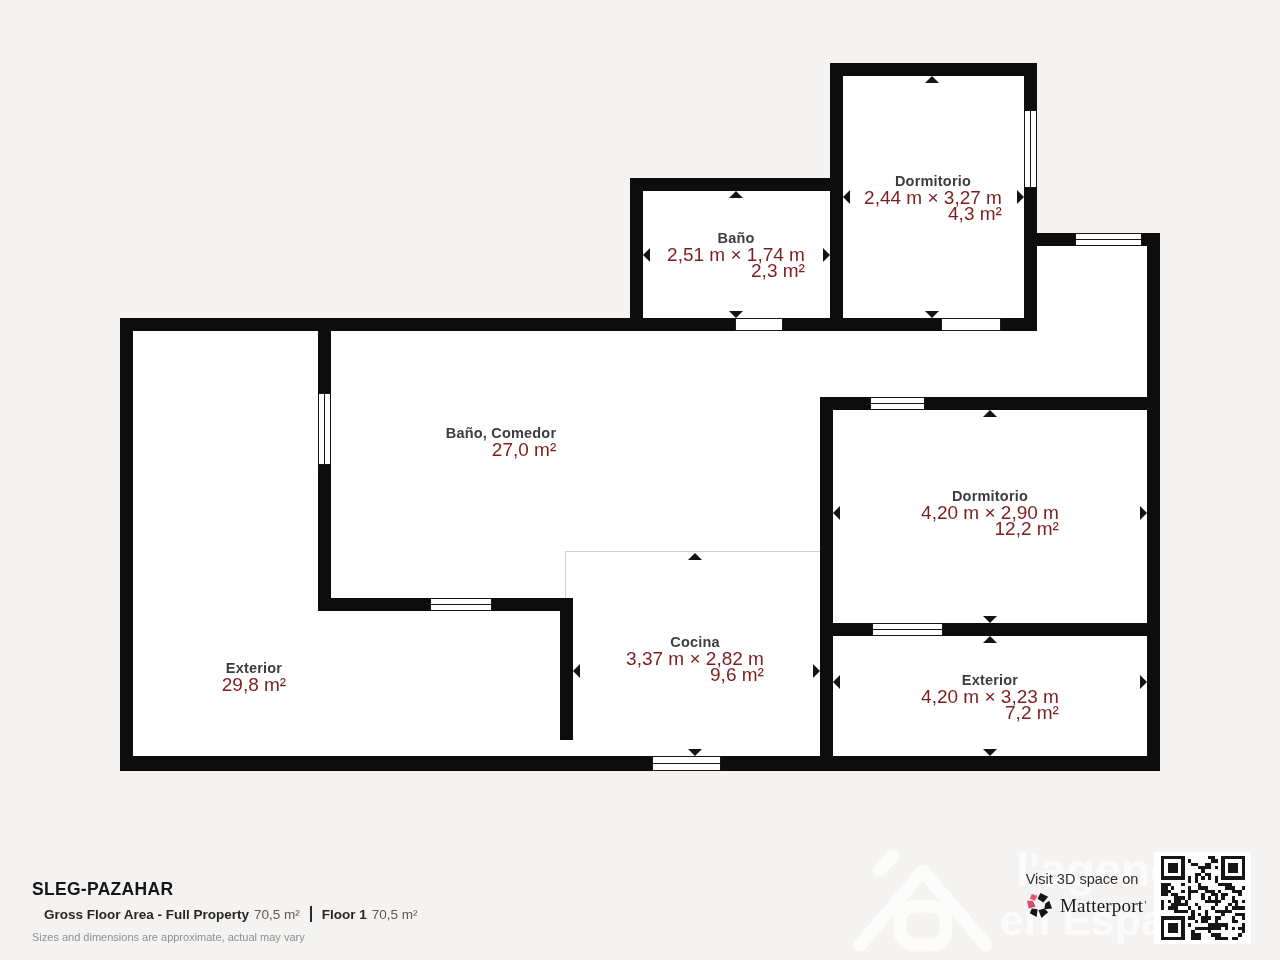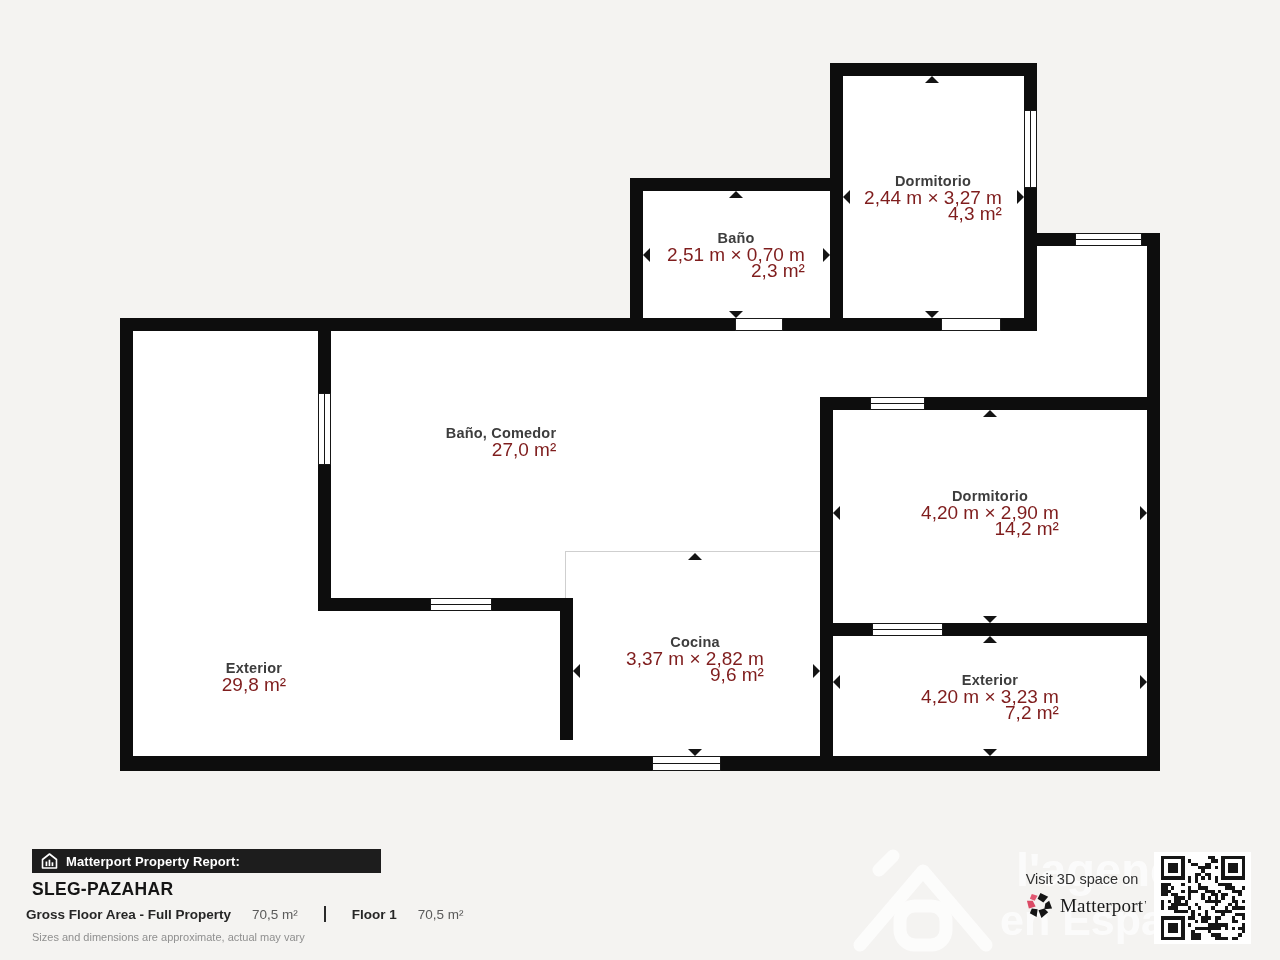--- a/index.html
+++ b/index.html
@@ -21,21 +21,21 @@
   .arr.right{border-top:7px solid transparent;border-bottom:7px solid transparent;border-left:7px solid #141414;}
   .room-label{position:absolute;transform:translate(-50%,-50%);text-align:center;white-space:nowrap;color:#3d3d3d;}
   .room-label .rname{font-weight:bold;font-size:14.5px;letter-spacing:.2px;line-height:17px;}
   .room-label .rdims,.room-label .rarea{font-size:19px;color:#7f1d1d;line-height:15.5px;text-align:right;}
   .room-label div:empty{display:none;}
   
   .report-bar{position:absolute;left:32px;top:849px;width:349px;height:24px;background:#1d1d1d;
               display:flex;align-items:center;padding-left:9px;box-sizing:border-box;}
   .report-bar .rb-label{color:#ffffff;font-size:13px;font-weight:bold;margin-left:8px;letter-spacing:.1px;}
   .prop-name{position:absolute;left:32px;top:879px;font-size:17.5px;font-weight:bold;color:#151515;letter-spacing:.3px;}
-  .info-line{position:absolute;left:26px;top:906px;display:flex;align-items:center;font-size:13.5px;color:#5a5a5a;gap:16px;}
+  .info-line{position:absolute;left:44px;top:906px;display:flex;align-items:center;font-size:13.5px;color:#5a5a5a;}
   .info-line .b{font-weight:bold;color:#262626;margin-right:5px;}
   .info-line .v{margin-right:10px;}
   .sep{width:2px;height:16px;background:#2a2a2a;margin-right:10px;}
   .disclaimer{position:absolute;left:32px;top:931px;font-size:11px;color:#8f8f8f;}
   
   .wm-house{position:absolute;left:848px;top:843px;z-index:0;}
   .wm-text{position:absolute;color:#ffffff;opacity:.72;font-weight:bold;z-index:0;white-space:nowrap;}
   .wm1{left:1016px;top:842px;font-size:47px;}
   .wm2{left:1000px;top:896px;font-size:43px;}
   .visit-label{position:absolute;left:1022px;top:871px;width:120px;text-align:center;
@@ -113,64 +113,55 @@
     <div class="arr down" style="left:983px;top:616px;"></div>
     <div class="arr left" style="left:833px;top:506px;"></div>
     <div class="arr right" style="left:1140px;top:506px;"></div>
     <div class="arr up" style="left:983px;top:636px;"></div>
     <div class="arr down" style="left:983px;top:749px;"></div>
     <div class="arr left" style="left:833px;top:675px;"></div>
     <div class="arr right" style="left:1140px;top:675px;"></div>
 
     <div class="room-label" style="left:736px;top:254px;">
       <div class="rname">Baño</div>
-      <div class="rdims">2,51 m × 0,70 m</div>
+      <div class="rdims">2,51 m × 1,74 m</div>
       <div class="rarea">2,3 m²</div>
     </div>
     <div class="room-label" style="left:933px;top:197px;">
       <div class="rname">Dormitorio</div>
       <div class="rdims">2,44 m × 3,27 m</div>
       <div class="rarea">4,3 m²</div>
     </div>
     <div class="room-label" style="left:501px;top:441px;">
       <div class="rname">Baño, Comedor</div>
 
       <div class="rarea">27,0 m²</div>
     </div>
     <div class="room-label" style="left:695px;top:658px;">
       <div class="rname">Cocina</div>
       <div class="rdims">3,37 m × 2,82 m</div>
       <div class="rarea">9,6 m²</div>
     </div>
     <div class="room-label" style="left:990px;top:512px;">
       <div class="rname">Dormitorio</div>
       <div class="rdims">4,20 m × 2,90 m</div>
-      <div class="rarea">14,2 m²</div>
+      <div class="rarea">12,2 m²</div>
     </div>
     <div class="room-label" style="left:990px;top:696px;">
       <div class="rname">Exterior</div>
       <div class="rdims">4,20 m × 3,23 m</div>
       <div class="rarea">7,2 m²</div>
     </div>
     <div class="room-label" style="left:254px;top:676px;">
       <div class="rname">Exterior</div>
 
       <div class="rarea">29,8 m²</div>
     </div>
   </div>
 
-  <div class="report-bar">
-    <svg width="17" height="16" viewBox="0 0 17 16">
-      <path d="M1.5 6.5 L8.5 1 L15.5 6.5 V15 H1.5 Z" fill="none" stroke="#ffffff" stroke-width="1.6" stroke-linejoin="round"></path>
-      <rect x="4.6" y="8.5" width="1.7" height="4.6" fill="#ffffff"></rect>
-      <rect x="7.6" y="6.7" width="1.7" height="6.4" fill="#ffffff"></rect>
-      <rect x="10.6" y="9.3" width="1.7" height="3.8" fill="#ffffff"></rect>
-    </svg>
-    <span class="rb-label">Matterport Property Report:</span>
-  </div>
 
   <div class="prop-name">SLEG-PAZAHAR</div>
 
   <div class="info-line">
     <span class="b">Gross Floor Area - Full Property</span>
     <span class="v">70,5 m²</span>
     <span class="sep"></span>
     <span class="b">Floor 1</span>
     <span class="v">70,5 m²</span>
   </div>

